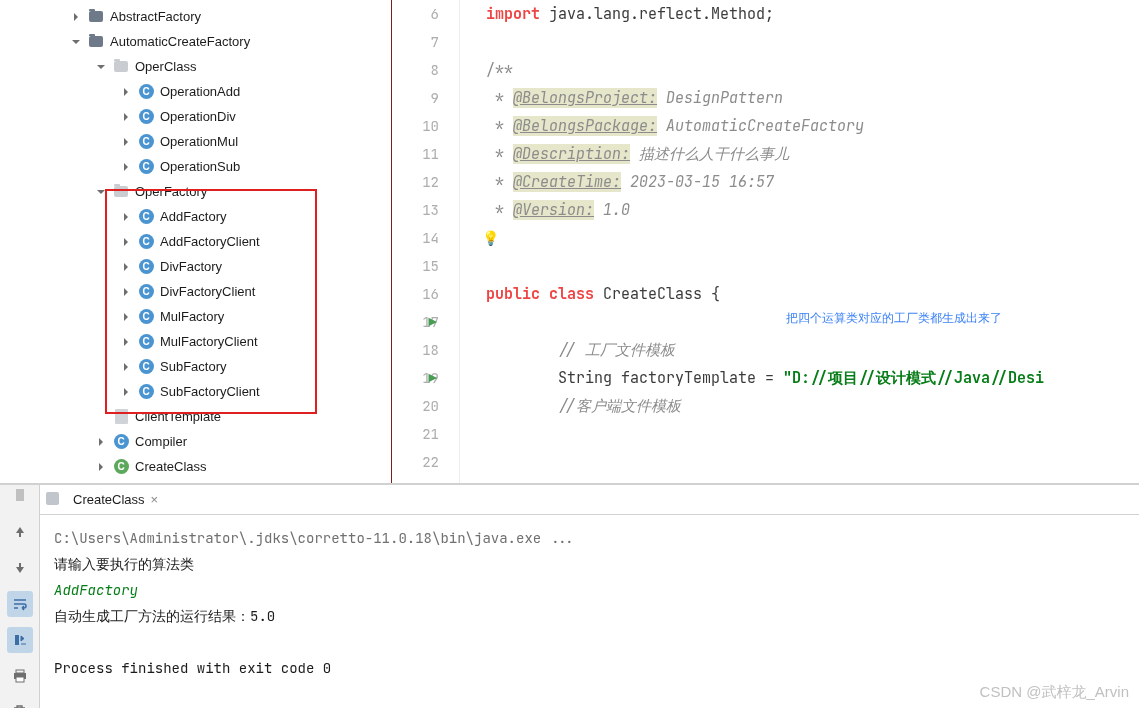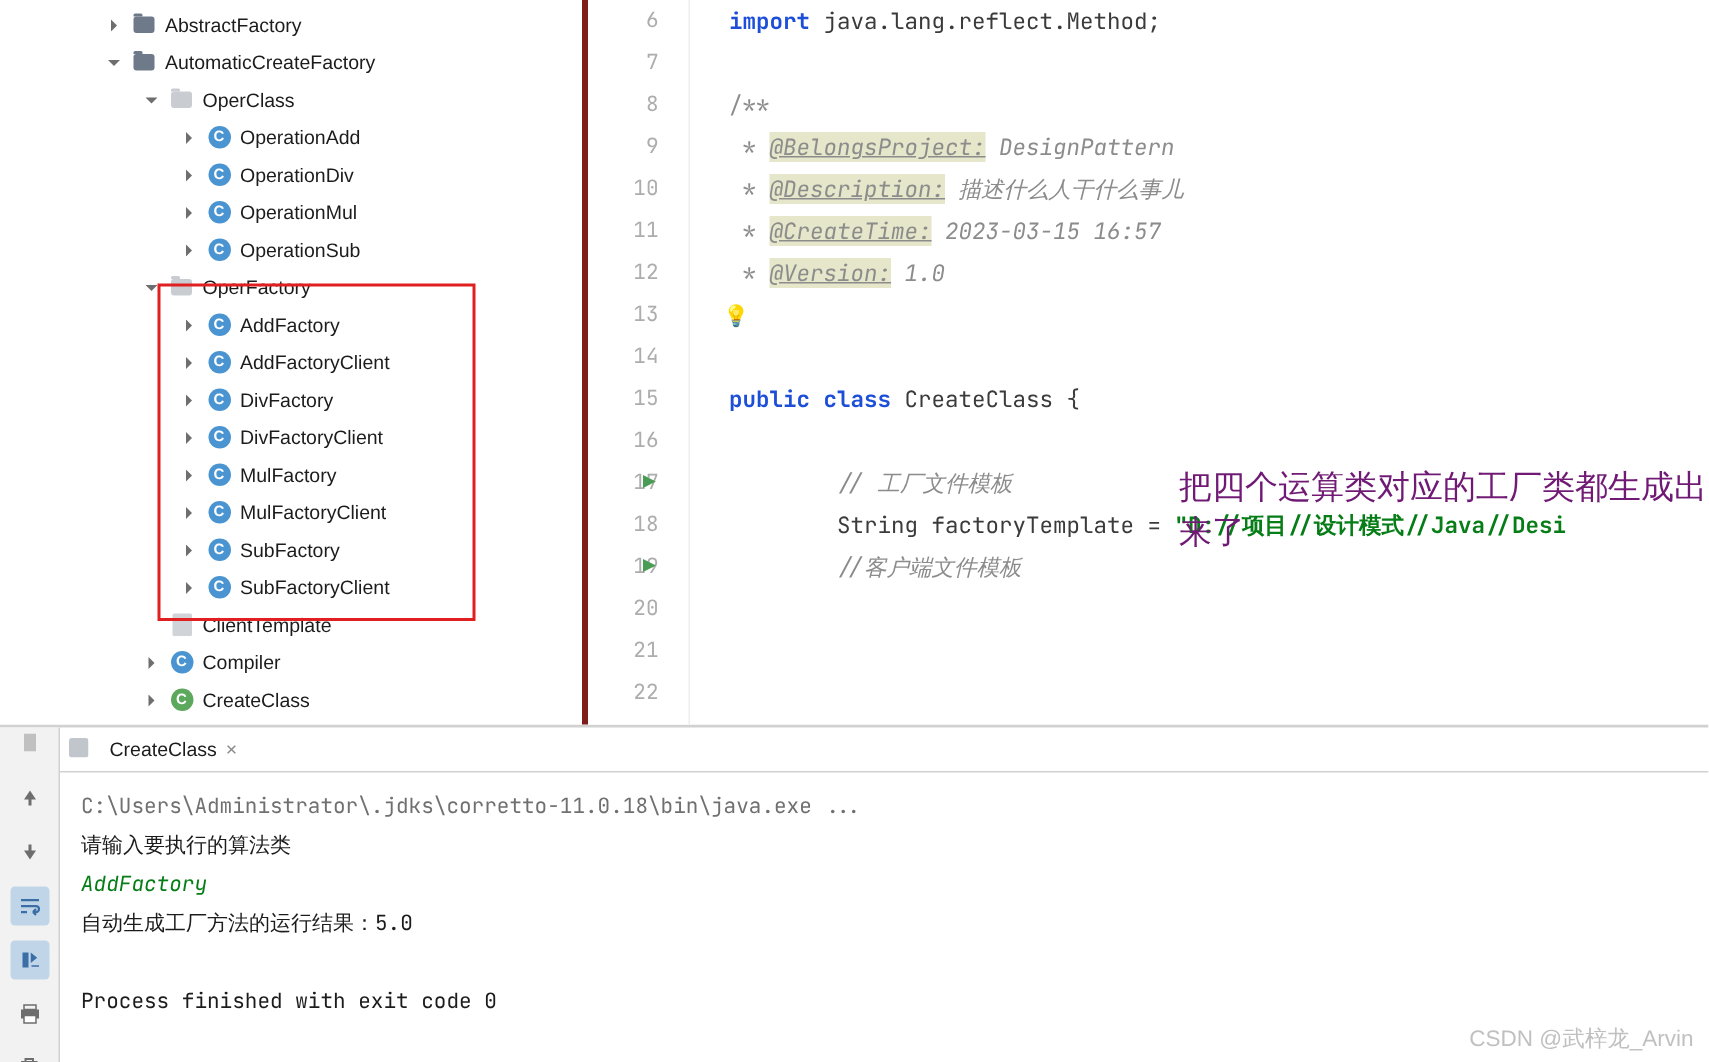--- a/index.html
+++ b/index.html
@@ -10,21 +10,21 @@
       overflow: hidden;
       height: 708px;
       width: 1139px;
     }
     .main-container { display: flex; flex-direction: column; height: 100%; }
     .top-section { display: flex; height: 493px; border-bottom: 1px solid #d1d1d1; }
     .sidebar {
       width: 392px;
       background: #fff;
       overflow: hidden;
-      border-right: 4px solid #7f1d1d;
+      border-right: 1px solid #7f1d1d;
     }
     .tree { padding: 4px 0; }
     .tree-item {
       display: flex;
       align-items: center;
       height: 25px;
       cursor: pointer;
     }
     .tree-arrow {
       width: 12px;
@@ -98,26 +98,26 @@
     .bulb { color: #f5a623; font-size: 14px; }
     .code {
       flex: 1;
       font-family: 'JetBrains Mono','Consolas', monospace;
       font-size: 15px;
       color: #3b3b3b;
       padding-left: 26px;
       position: relative;
     }
     .code-line { height: 28px; line-height: 28px; white-space: pre; }
-    .kw { color: #1d4ed8; font-weight: bold; }
+    .kw { color: #ef4444; font-weight: bold; }
     .str { color: #067d17; font-weight: bold; }
     .comment { color: #8c8c8c; font-style: italic; margin-top: 24px; }
     .javadoc-tag { background: #e6e6ca; color: #8c8c8c; font-style: italic; text-decoration: underline; }
     .javadoc-bl { color: #8c8c8c; }
-    .annotation { color: #701a75; font-size: 22px; position: absolute; left: 326px; top: 310px; font-family: Liberation Mono, monospace; font-style: normal; z-index: 10; }
+    .annotation { color: #3b82f6; font-size: 12px; position: absolute; left: 326px; top: 310px; font-family: Liberation Mono, monospace; font-style: normal; z-index: 10; }
     .bottom-section {
       flex: 1;
       display: flex;
       background: #fff;
       border-top: 1px solid #d1d1d1;
     }
     .tool-sidebar {
       width: 40px;
       background: #f2f2f2;
       border-right: 1px solid #d1d1d1;
@@ -392,20 +392,21 @@
           <div class="gutter-line">20</div>
           <div class="gutter-line">21</div>
           <div class="gutter-line">22</div>
         </div>
       <div class="code" id="code">
         <div class="annotation">把四个运算类对应的工厂类都生成出来了</div>
       <div class="code-line"><span class="kw">import </span><span>java.lang.reflect.Method;</span></div>
           <div class="code-line"></div>
           <div class="code-line"><span class="javadoc-bl">/**</span></div>
           <div class="code-line"><span class="javadoc-bl"> * </span><span class="javadoc-tag">@BelongsProject:</span><span class="comment"> DesignPattern</span></div>
+          <div class="code-line"><span class="javadoc-bl"> * </span><span class="javadoc-tag">@BelongsPackage:</span><span class="comment"> AutomaticCreateFactory</span></div>
           <div class="code-line"><span class="javadoc-bl"> * </span><span class="javadoc-tag">@Description:</span><span class="comment"> 描述什么人干什么事儿</span></div>
           <div class="code-line"><span class="javadoc-bl"> * </span><span class="javadoc-tag">@CreateTime:</span><span class="comment"> 2023-03-15 16:57</span></div>
           <div class="code-line"><span class="javadoc-bl"> * </span><span class="javadoc-tag">@Version:</span><span class="comment"> 1.0</span></div>
           <div class="code-line"><span class="bulb" style="margin-left: -4px;">💡</span></div>
           <div class="code-line"></div>
           <div class="code-line"><span class="kw">public class </span><span>CreateClass {</span></div>
           <div class="code-line"></div>
           <div class="code-line"><span class="comment">        // 工厂文件模板</span></div>
           <div class="code-line"><span>        String factoryTemplate = </span><span class="str">"D://项目//设计模式//Java//Desi</span></div>
           <div class="code-line"><span class="comment">        //客户端文件模板</span></div>

